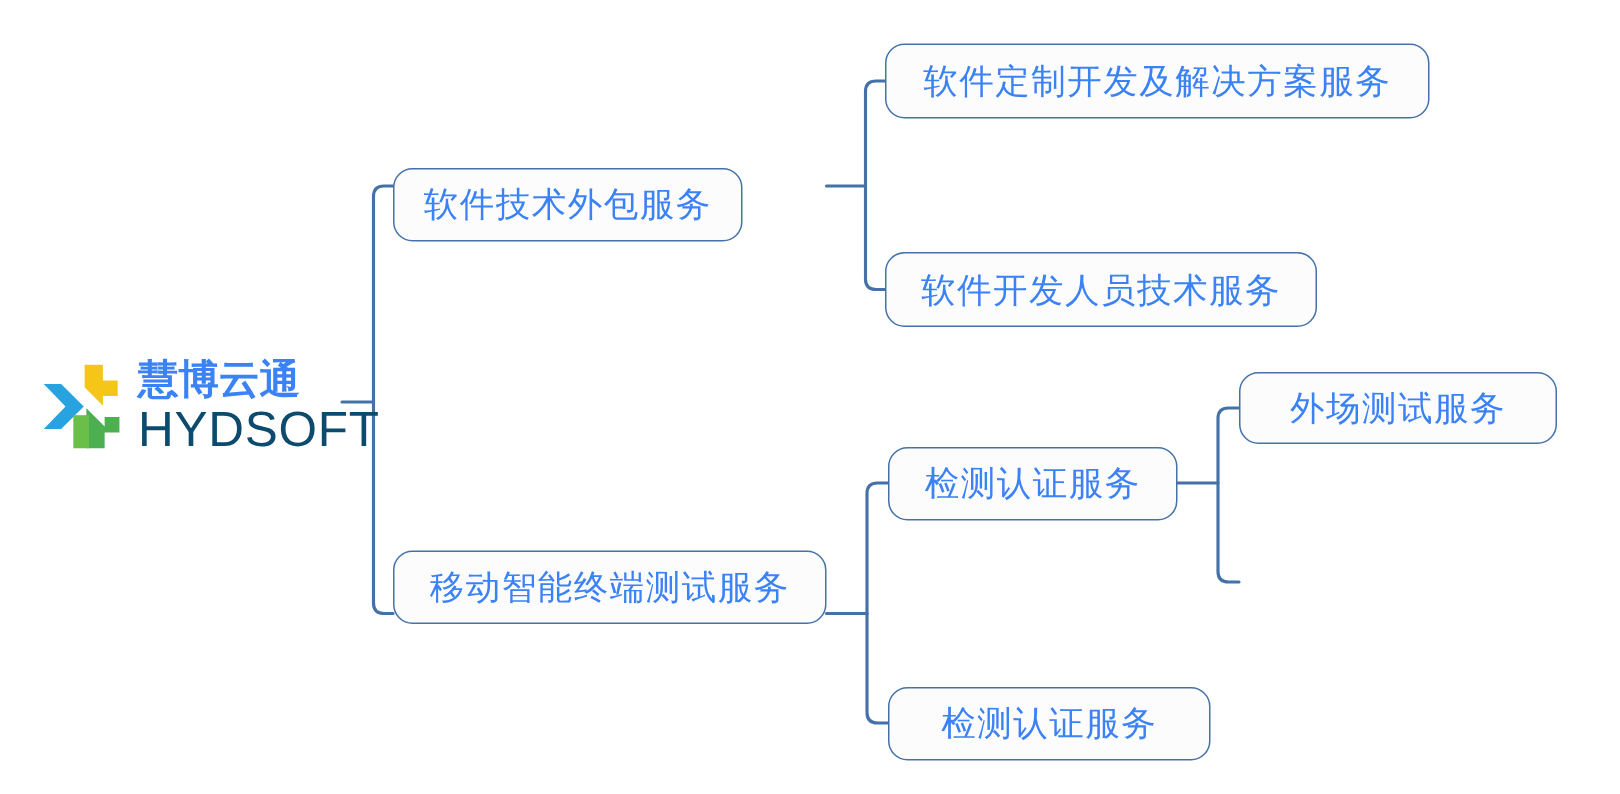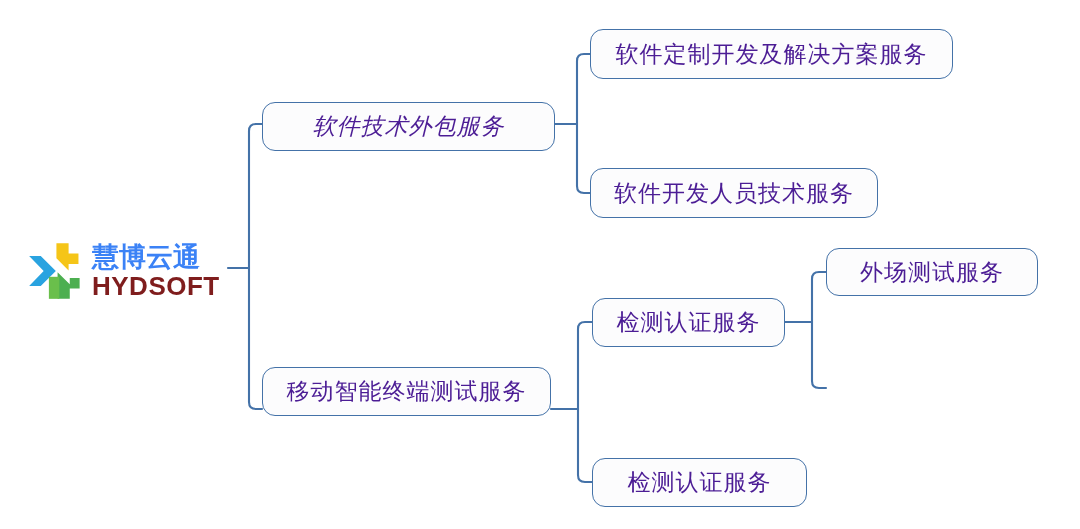--- a/index.html
+++ b/index.html
@@ -51,40 +51,40 @@
   }
   .logo-cn {
     font-size: 27px;
     font-weight: bold;
     color: #3b82f6;
     letter-spacing: 0px;
     white-space: nowrap;
     font-family: "Liberation Sans", "DejaVu Sans", sans-serif;
   }
   .logo-en {
-    font-size: 26px;
-    font-weight: bold;
-    color: #7f1d1d;
+    font-size: 33px;
+    font-weight: normal;
+    color: #0c4a6e;
     letter-spacing: 0.5px;
     white-space: nowrap;
     margin-top: 2px;
     font-family: "Liberation Sans", "DejaVu Sans", sans-serif;
   }
 
   
   .node {
     position: absolute;
     box-sizing: border-box;
     border: 1.6px solid #4472a8;
     border-radius: 13px;
     background: #fcfcfd;
     display: flex;
     align-items: center;
     justify-content: center;
-    color: #4c1d95;
+    color: #3b82f6;
     font-size: 23px;
     letter-spacing: 1px;
     white-space: nowrap;
     font-family: "Liberation Sans", "DejaVu Sans", sans-serif;
   }
 </style>
 </head>
 <body>
 
 <div id="canvas">
@@ -118,21 +118,21 @@
       <polygon points="51,52 72,73 72,62 89,62 89,80 72,80 72,98 51,98" fill="#4caf50"></polygon>
 
       <polygon points="36,60 54,60 54,98 36,98" fill="#6abf4b"></polygon>
     </svg>
     <div class="logo-words">
       <div class="logo-cn">慧博云通</div>
       <div class="logo-en">HYDSOFT</div>
     </div>
   </div>
 
-  <div class="node" style="left:262px; top:102px; width:293px; height:49px;font-style:italic;">软件技术外包服务</div>
+  <div class="node" style="left:262px; top:112px; width:233px; height:49px;">软件技术外包服务</div>
 
   <div class="node" style="left:262px; top:367px; width:289px; height:49px;">移动智能终端测试服务</div>
 
   <div class="node" style="left:590px; top:29px; width:363px; height:50px;">软件定制开发及解决方案服务</div>
 
   <div class="node" style="left:590px; top:168px; width:288px; height:50px;text-align:center;">软件开发人员技术服务</div>
 
   <div class="node" style="left:592px; top:298px; width:193px; height:49px;">检测认证服务</div>
 
   <div class="node" style="left:592px; top:458px; width:215px; height:49px;">检测认证服务</div>

